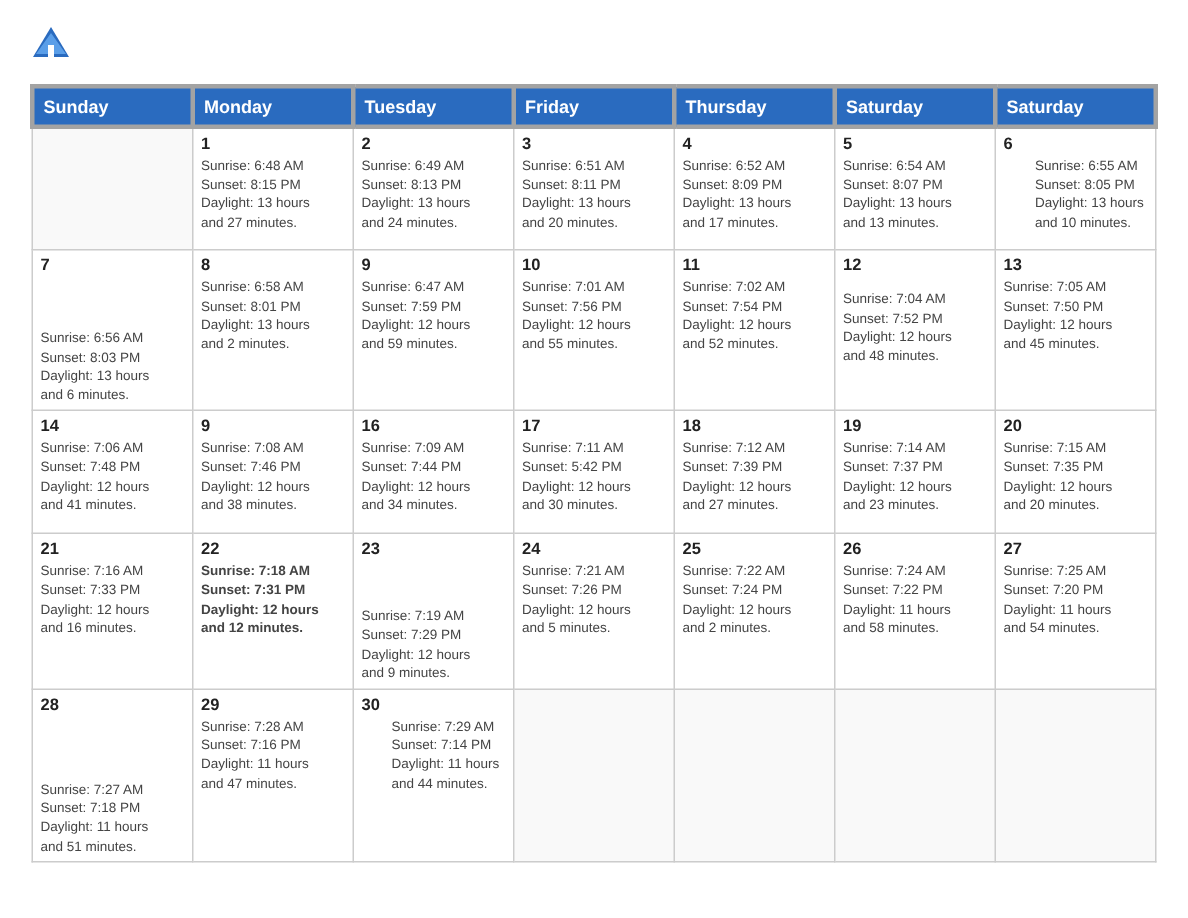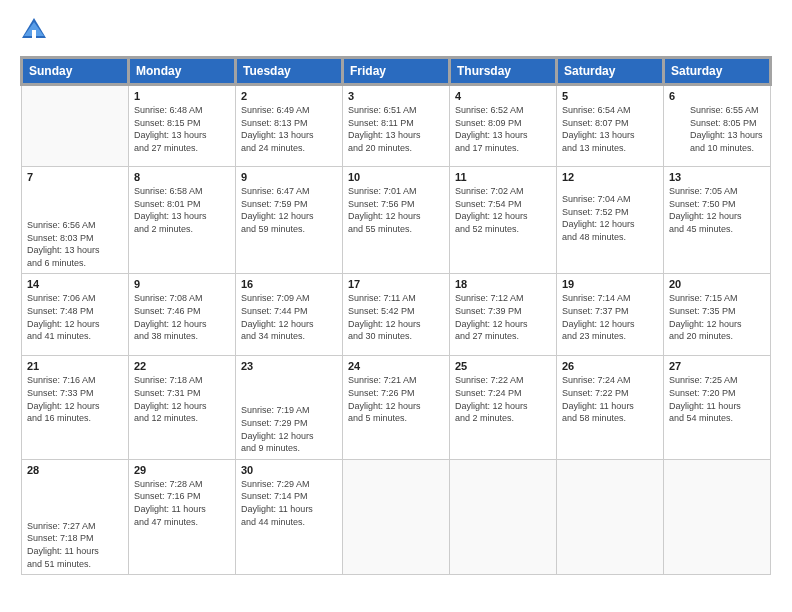--- a/index.html
+++ b/index.html
@@ -277,21 +277,21 @@
         <tr>
           <td>
             <span class="day-num">21</span>
             <div class="day-info" style="white-space: pre-line;">Sunrise: 7:16 AM
 Sunset: 7:33 PM
 Daylight: 12 hours
 and 16 minutes.</div>
           </td>
           <td>
             <span class="day-num">22</span>
-            <div class="day-info" style="white-space: pre-line;">Sunrise: 7:18 AM
+            <div class="day-info" style="white-space: pre-line; font-weight: bold;">Sunrise: 7:18 AM
 Sunset: 7:31 PM
 Daylight: 12 hours
 and 12 minutes.</div>
           </td>
           <td>
             <span class="day-num">23</span>
             <div class="day-info" style="white-space: pre-line; margin-top: 32px;">Sunrise: 7:19 AM
 Sunset: 7:29 PM
 Daylight: 12 hours
 and 9 minutes.</div>
@@ -335,21 +335,21 @@
           </td>
           <td>
             <span class="day-num">29</span>
             <div class="day-info" style="white-space: pre-line;">Sunrise: 7:28 AM
 Sunset: 7:16 PM
 Daylight: 11 hours
 and 47 minutes.</div>
           </td>
           <td>
             <span class="day-num">30</span>
-            <div class="day-info" style="white-space: pre-line;">Sunrise: 7:29 AM
+            <div class="day-info" style="white-space: pre-line; margin-left: 20px;">Sunrise: 7:29 AM
 Sunset: 7:14 PM
 Daylight: 11 hours
 and 44 minutes.</div>
           </td>
           <td class="empty"></td>
           <td class="empty"></td>
           <td class="empty"></td>
           <td class="empty"></td>
         </tr>
       </tbody>

